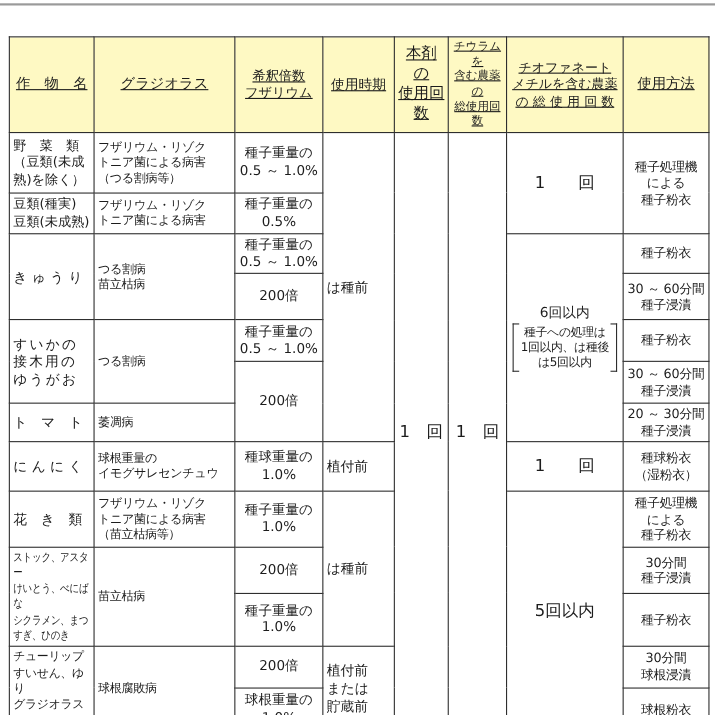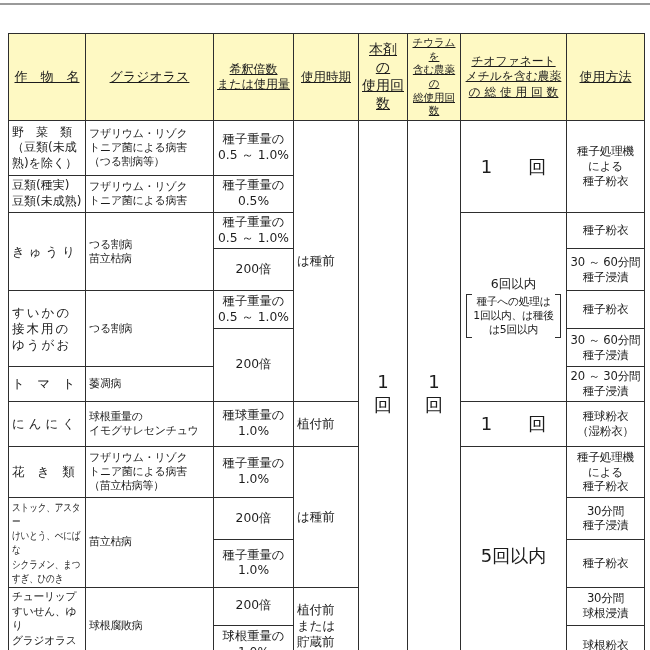--- a/index.html
+++ b/index.html
@@ -32,21 +32,21 @@
   td.c-crop .cv.sp{letter-spacing:2px;}
   td.c-crop .cv.small{font-size:10.5px;letter-spacing:-0.3px;transform:scaleX(.82);transform-origin:left center;width:122%;line-height:1.35;}
   td.c-crop .cv.small2{font-size:10.8px;letter-spacing:-0.3px;line-height:1.35;}
   td.c-disease{text-align:left;padding-left:5px;}
   td.c-disease .cv{font-size:11px;letter-spacing:-0.3px;}
   td.c-rate{text-align:center;}
   td.c-rate .cv{font-size:12.3px;}
   td.c-timing{text-align:left;}
   td.c-timing .cv{font-size:12.5px;}
   td.c-count{text-align:center;}
-  td.c-count .cv{font-size:18px;}
+  td.c-count .cv{font-size:15px;}
   td.c-method{text-align:center;padding:2px 1px;}
   td.c-method .cv{font-size:11.6px;letter-spacing:-0.2px;}
 
   
   tr.hd{height:62px;}
   tr.r1{height:55px;padding-left:42px;} tr.r2{height:37px;} tr.r3{height:31px;} tr.r4{height:42px;}
   tr.r5{height:38px;} tr.r6{height:38px;} tr.r7{height:31px;} tr.r8{height:45px;}
   tr.r9{height:51px;} tr.r10{height:35px;} tr.r11{height:40px;} tr.r12{height:33px;}
   tr.r13{height:37px;}
 
@@ -78,21 +78,21 @@
     <thead>
       <tr class="hd">
         <th class="h1">
             <div class="hv">作　物　名</div>
           </th>
         <th class="h2">
             <div class="hv">グラジオラス</div>
           </th>
         <th class="h3">
             <div class="hv">希釈倍数
-または使用量</div>
+フザリウム</div>
           </th>
         <th class="h4">
             <div class="hv">使用時期</div>
           </th>
         <th class="h5">
             <div class="hv">本剤の
 使用回数</div>
           </th>
         <th class="h6">
             <div class="hv">チウラムを

